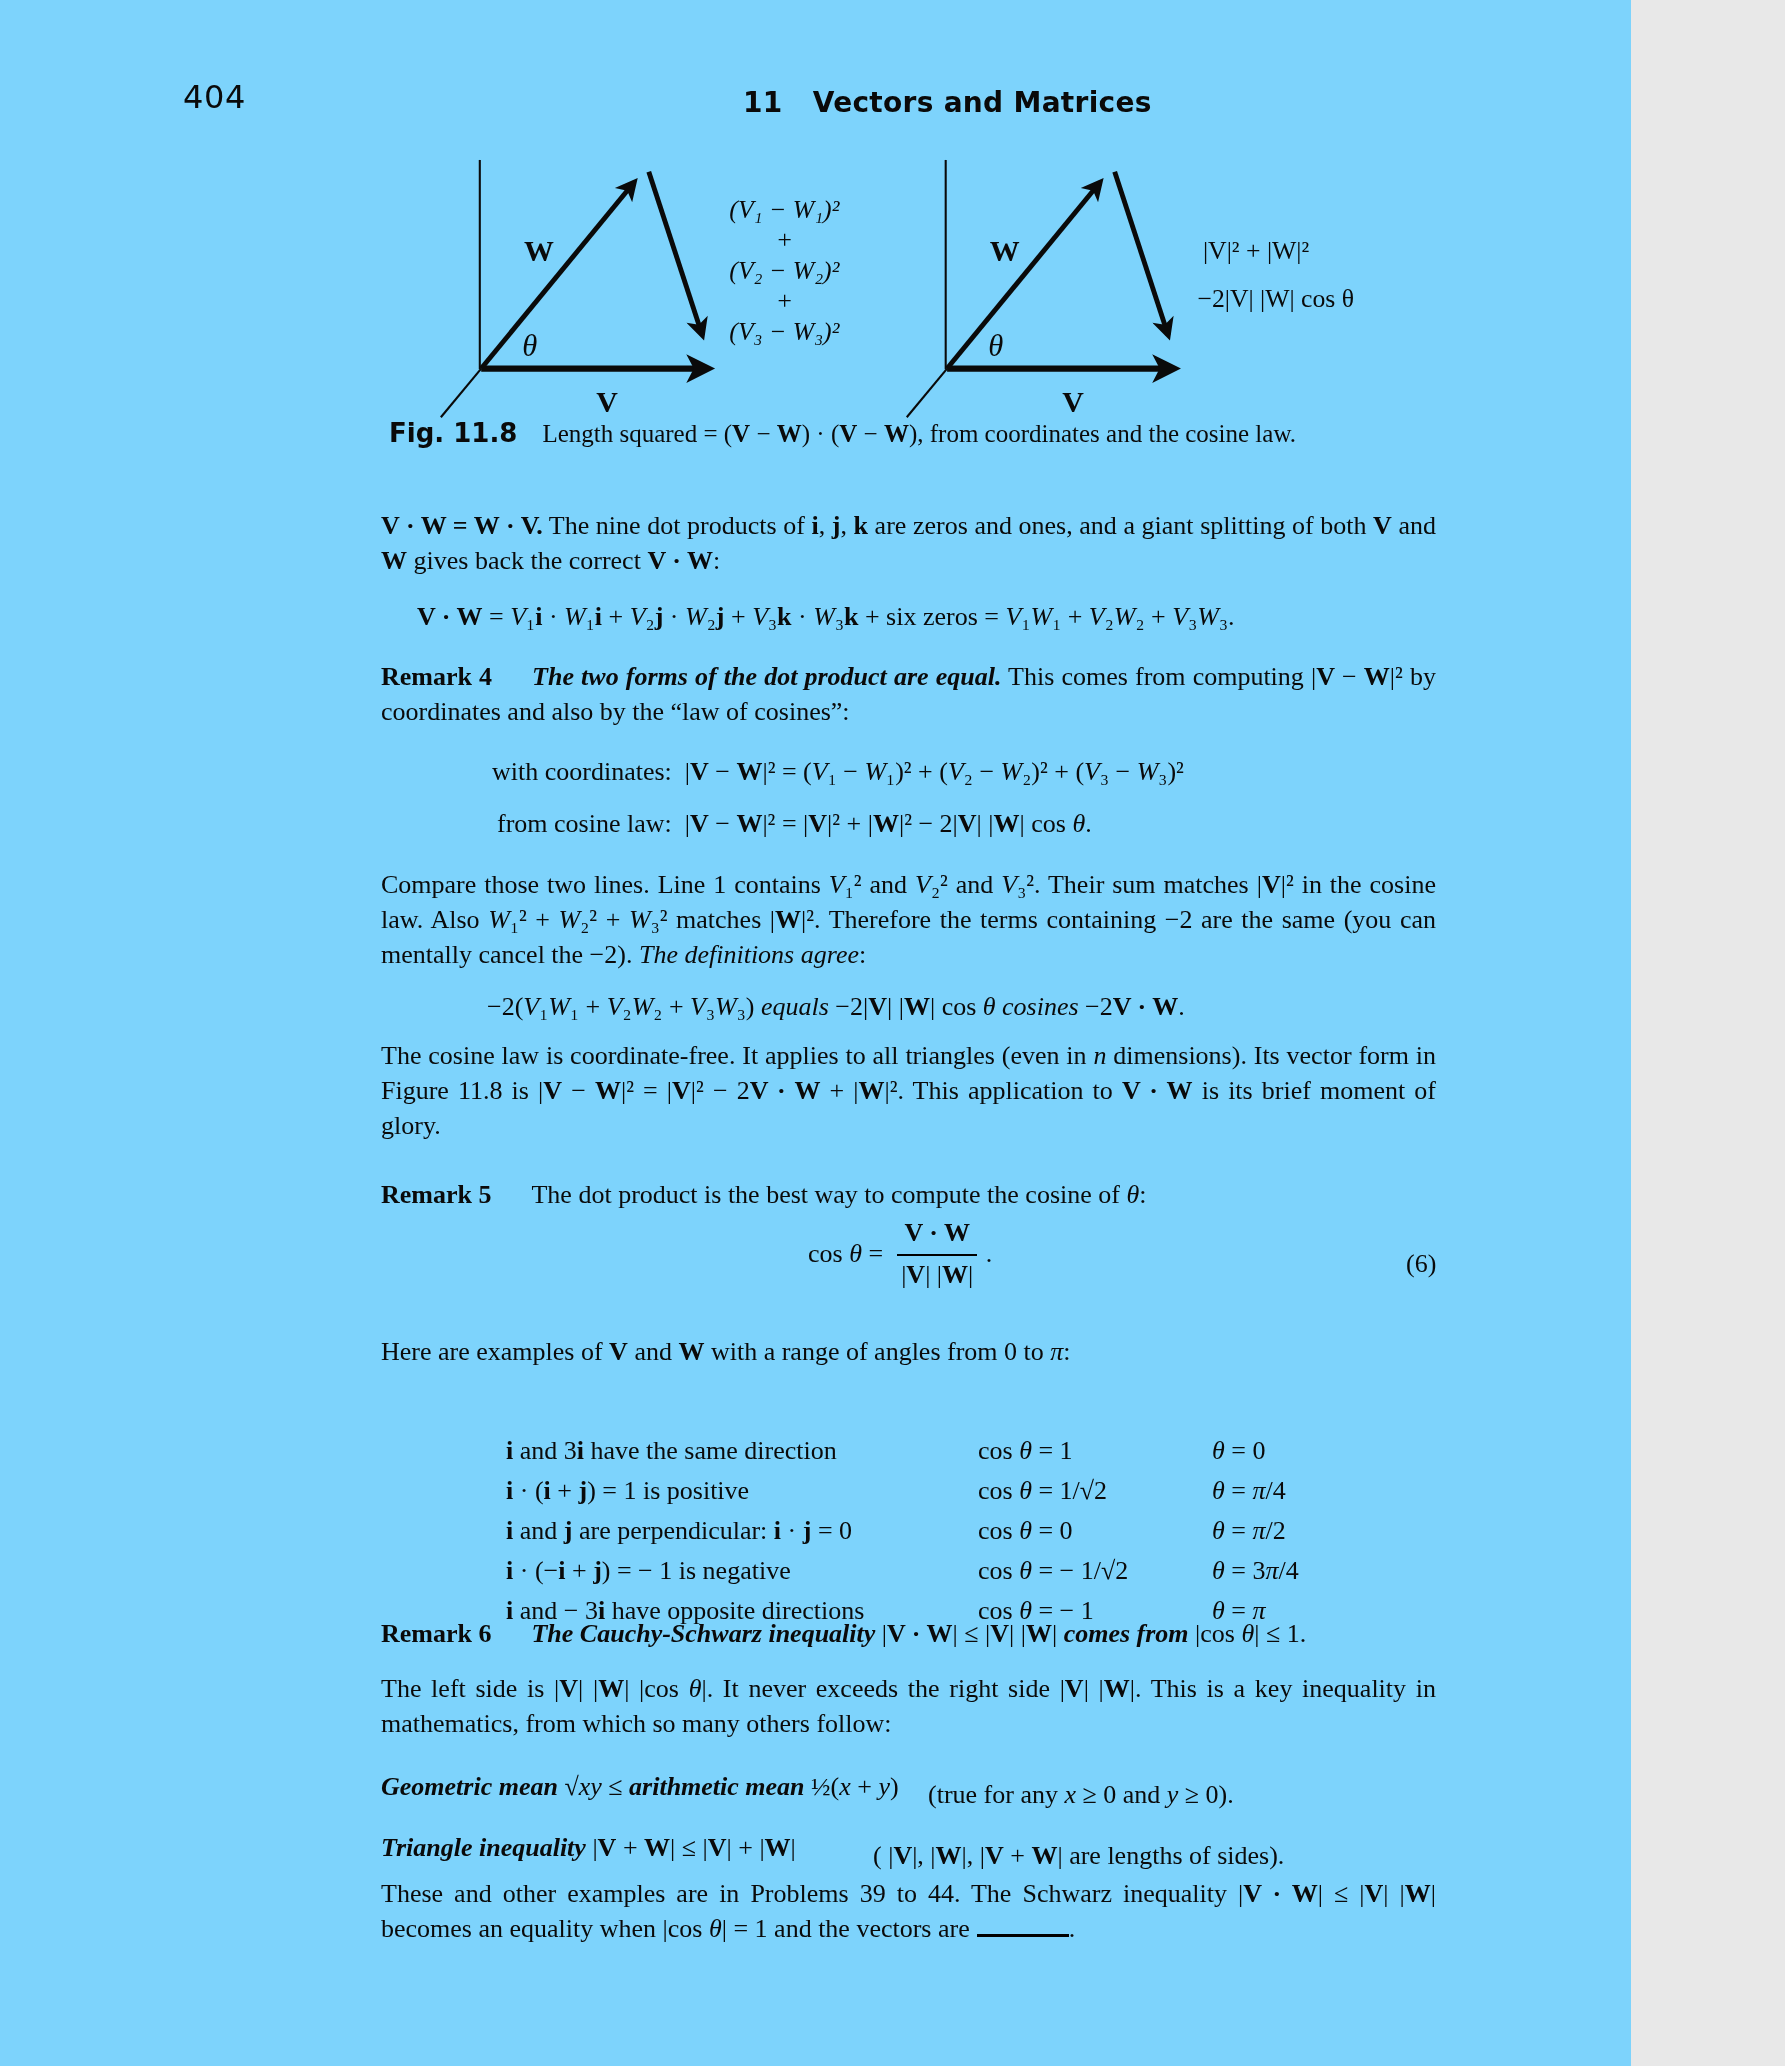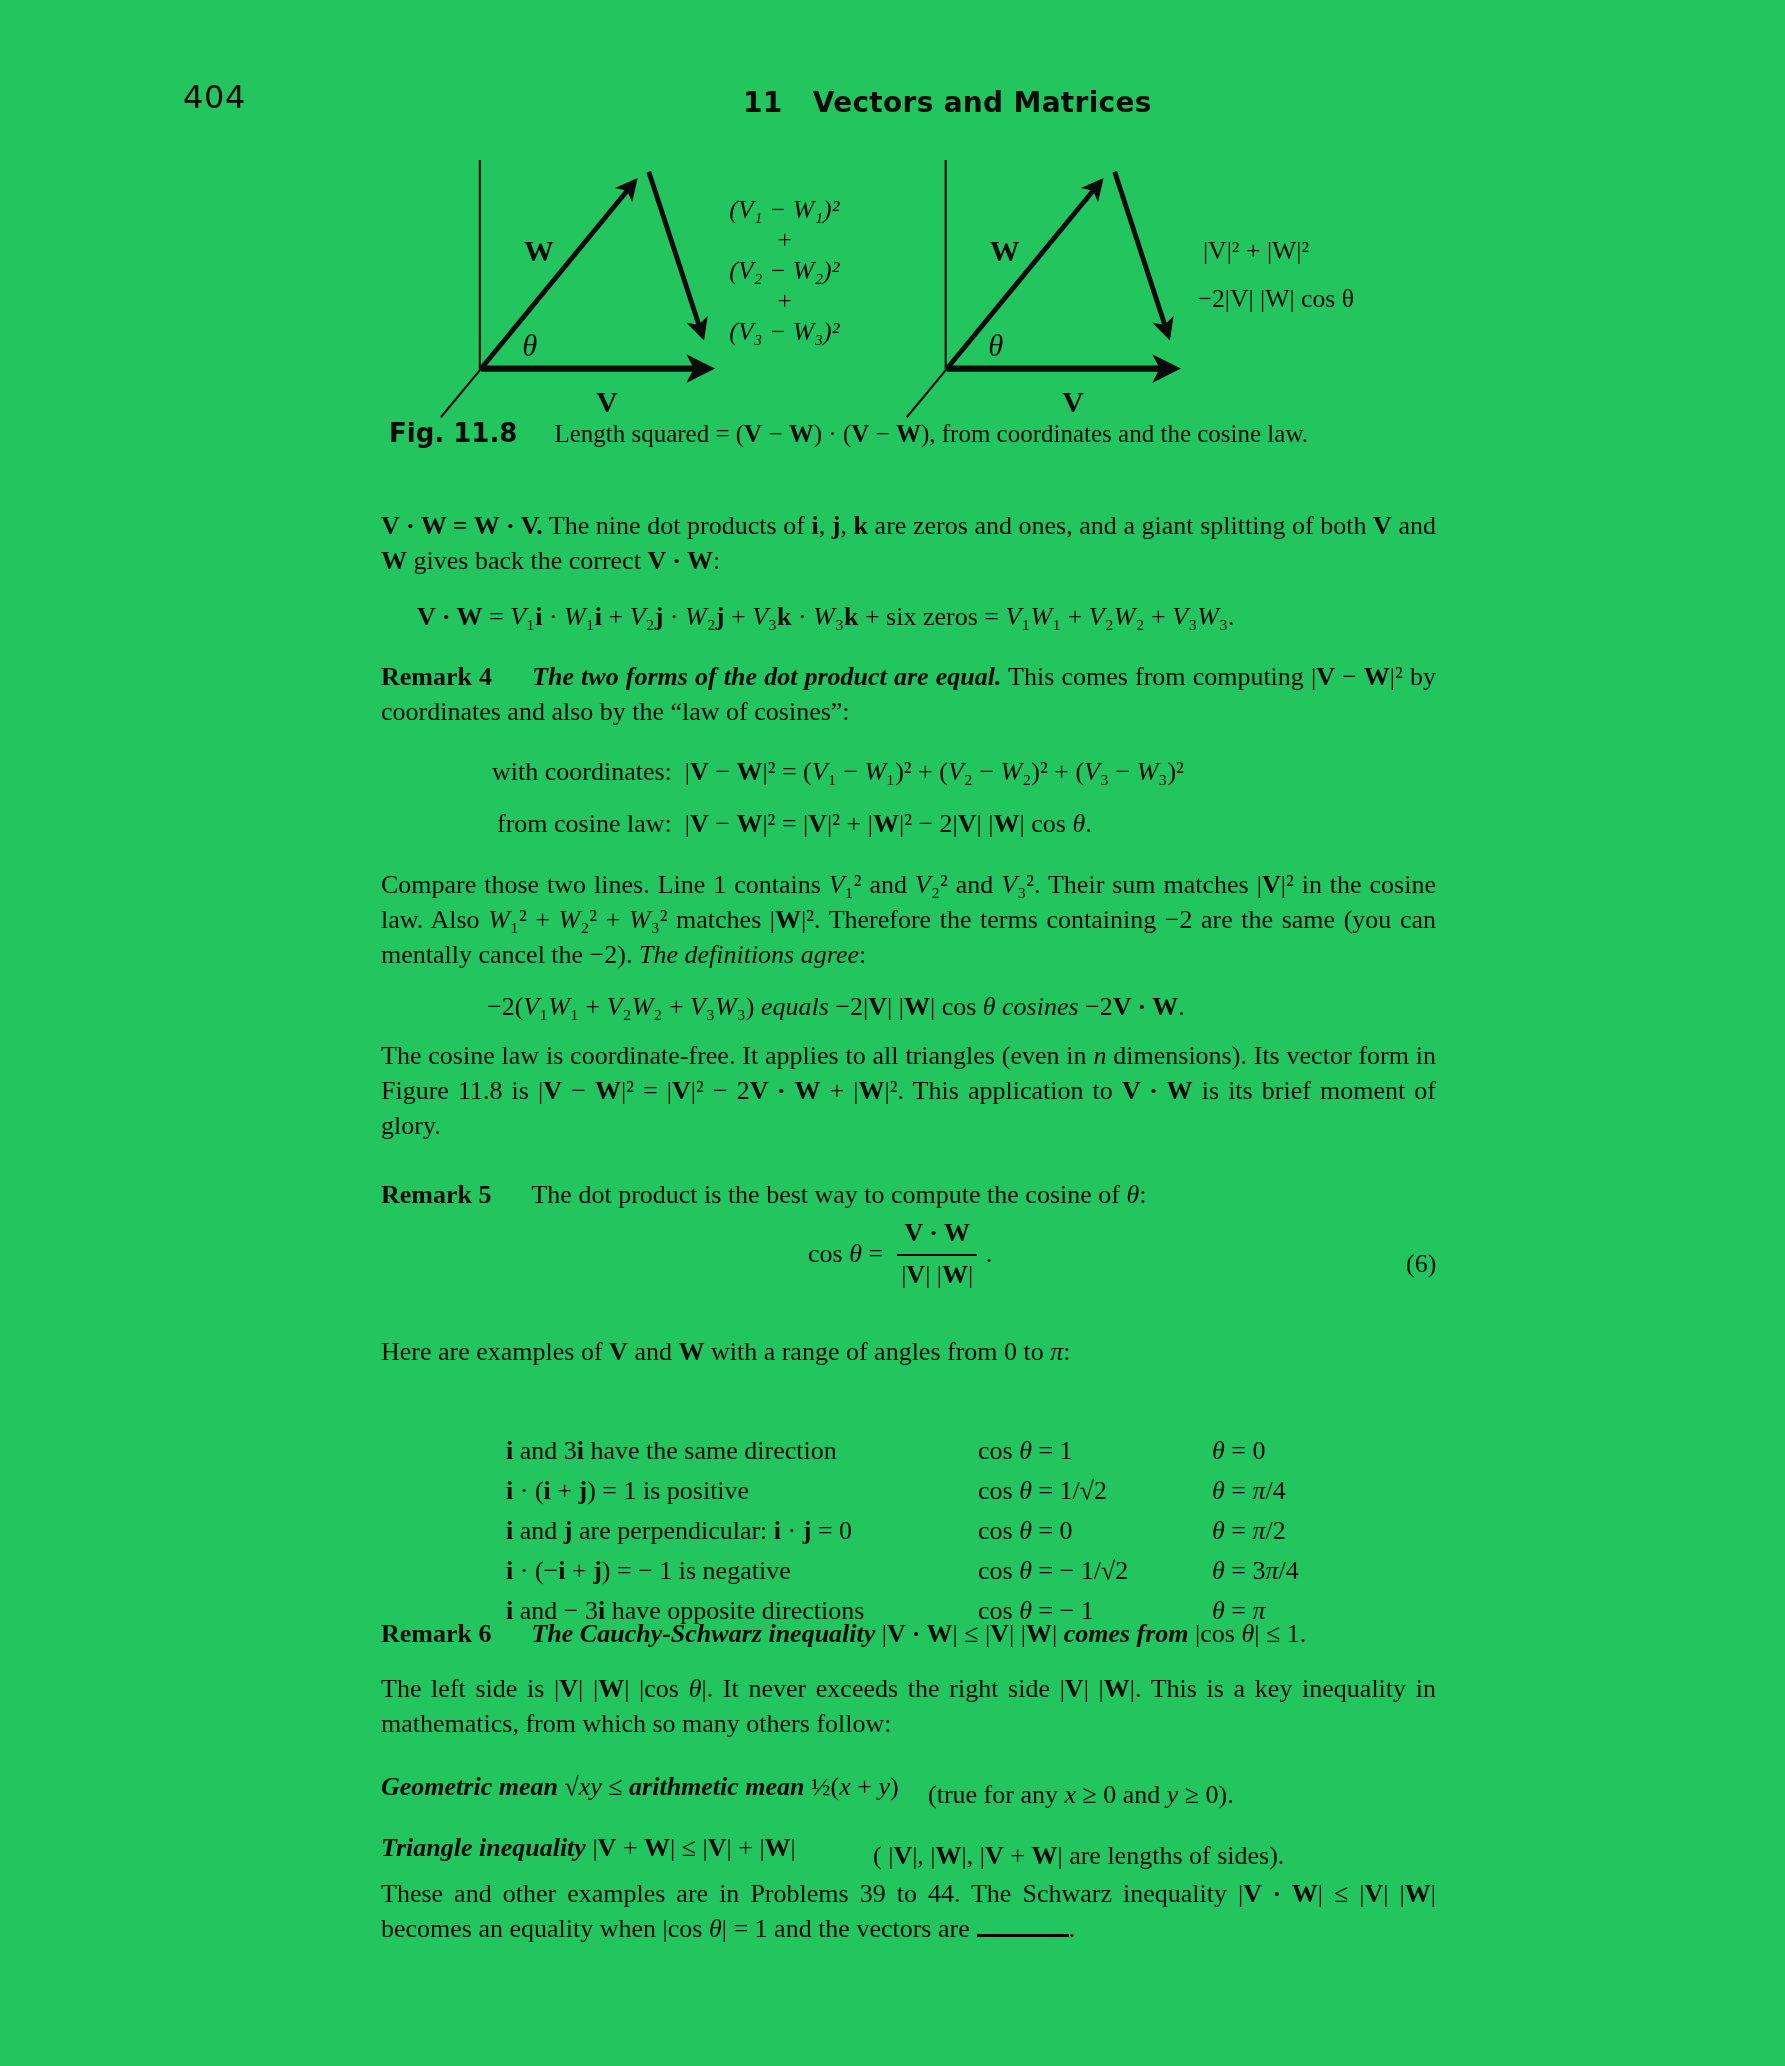--- a/index.html
+++ b/index.html
@@ -1,17 +1,17 @@
 <!DOCTYPE html>
 <html style="font-size:11px"><head>
 <meta charset="utf-8">
 <style>
   html,body{margin:0;padding:0;background:#e8e8e8;}
   .page{
-    position:relative; width:1785px; height:2066px; background:#22c55e;
+    position:relative; width:1631px; height:2066px; background:#7dd3fc;
     color:#0a0a0a; font-family:"Liberation Serif","DejaVu Serif",serif;
     overflow:hidden;
   }
   .pagenum{
     position:absolute; left:183px; top:78px;
     font-family:"DejaVu Sans","Liberation Sans",sans-serif;
     font-size:32px; letter-spacing:0.7px;
   }
   .running-head{
     position:absolute; left:743px; top:86px;
@@ -21,21 +21,21 @@
   svg.figure{position:absolute; left:0; top:0;}
   .fw{font:bold 43px "Liberation Serif","DejaVu Serif",serif;}
   .ftheta{font:italic 44px "Liberation Serif","DejaVu Serif",serif;}
   .fside{font:italic 37px "Liberation Serif","DejaVu Serif",serif;}
   .fcos{font:37px "Liberation Serif","DejaVu Serif",serif;}
   .caption{position:absolute; left:389px; top:418px; white-space:nowrap;}
   .cap-label{
     font-family:"DejaVu Sans","Liberation Sans",sans-serif;
     font-weight:700; font-size:26px;
   }
-  .cap-text{font-size:25px; margin-left:37px;}
+  .cap-text{font-size:25px; margin-left:25px;}
   p.body{
     position:absolute; left:381px; width:1055px; margin:0;
     font-size:26px; line-height:35px; text-align:justify;
   }
   .rlabel{font-weight:700; margin-right:40px;}
   .eq{position:absolute; font-size:26px; white-space:nowrap;}
   .eq6{
     position:absolute; left:808px; top:1218px;
     display:flex; align-items:center; font-size:26px; gap:11px;
   }

